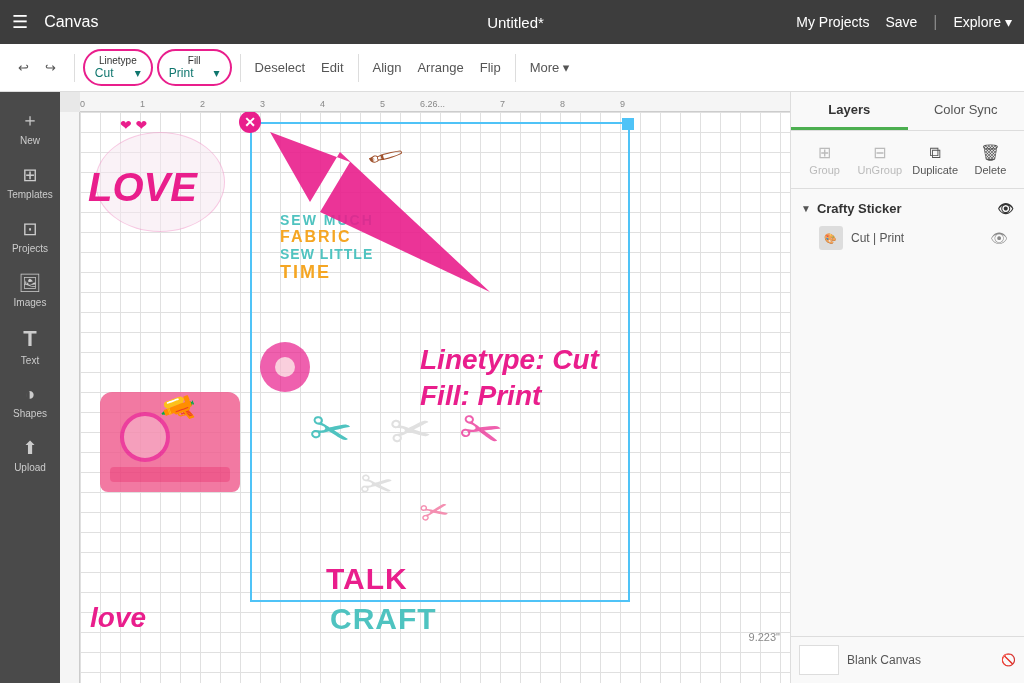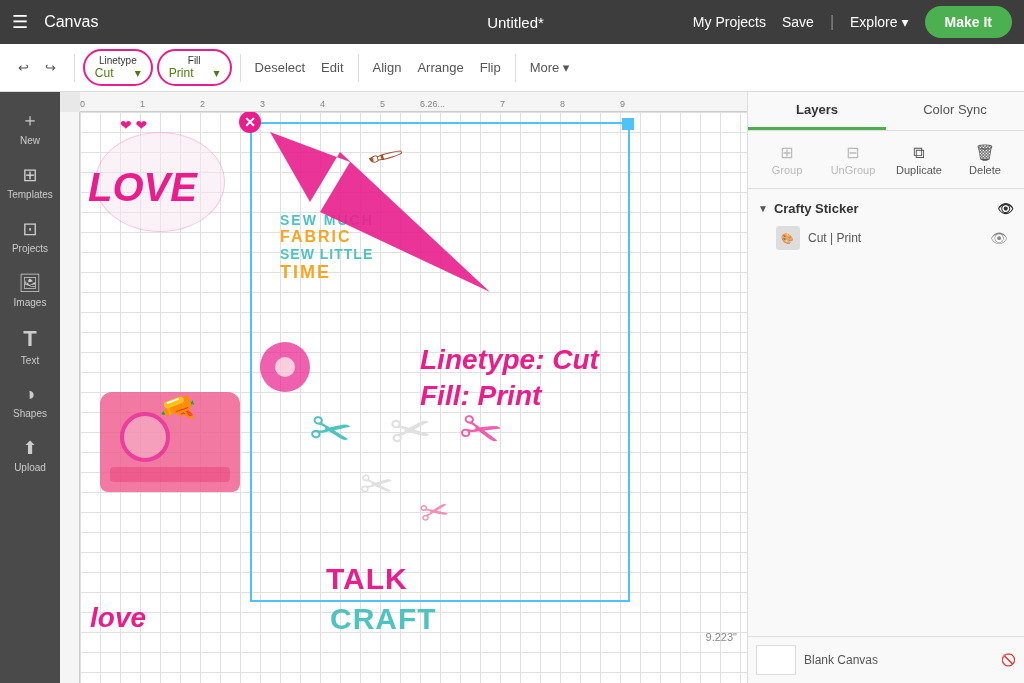--- a/index.html
+++ b/index.html
@@ -56,21 +56,21 @@
       padding: 4px 10px;
       font-size: 12px;
       cursor: pointer;
       background: white;
       display: flex;
       flex-direction: column;
       align-items: center;
       min-width: 70px;
     }
     .linetype-select .label, .fill-select .label { font-size: 10px; color: #333; font-weight: 500; }
-    .linetype-select .value-row, .fill-select .value-row { display: flex; align-items: center; gap: 20px; font-size: 12px; color: #4d7c0f; width: 100%; justify-content: space-between; }
+    .linetype-select .value-row, .fill-select .value-row { display: flex; align-items: center; gap: 20px; font-size: 12px; color: #0f766e; width: 100%; justify-content: space-between; }
 
     
     .main-layout {
       display: flex;
       height: calc(683px - 44px - 48px);
     }
 
     
     .left-sidebar {
       width: 60px;
@@ -183,21 +183,21 @@
     .sticker-designs {
       position: absolute;
       top: 0;
       left: 0;
       width: 100%;
       height: 100%;
     }
 
     
     .right-panel {
-      width: 277px;
+      width: 234px;
       background: #f9f9f9;
       border-left: 1px solid #ddd;
       display: flex;
       flex-direction: column;
     }
     .panel-tabs {
       display: flex;
       border-bottom: 1px solid #ddd;
     }
     .panel-tab {
@@ -331,21 +331,20 @@
   <span class="app-title">Canvas</span>
   <span class="doc-title">Untitled*</span>
   <div class="nav-links">
     <span class="nav-link">My Projects</span>
     <span class="nav-link">Save</span>
     <span class="nav-divider">|</span>
     <span class="explore-btn">
       <span>Explore</span>
       <span>▾</span>
     </span>
-    <button class="make-it-btn">Make It</button>
   </div>
 </div>
 
 <div class="toolbar">
   <div class="toolbar-group">
     <button class="toolbar-btn">↩</button>
     <button class="toolbar-btn">↪</button>
   </div>
   <div class="toolbar-divider"></div>
 

